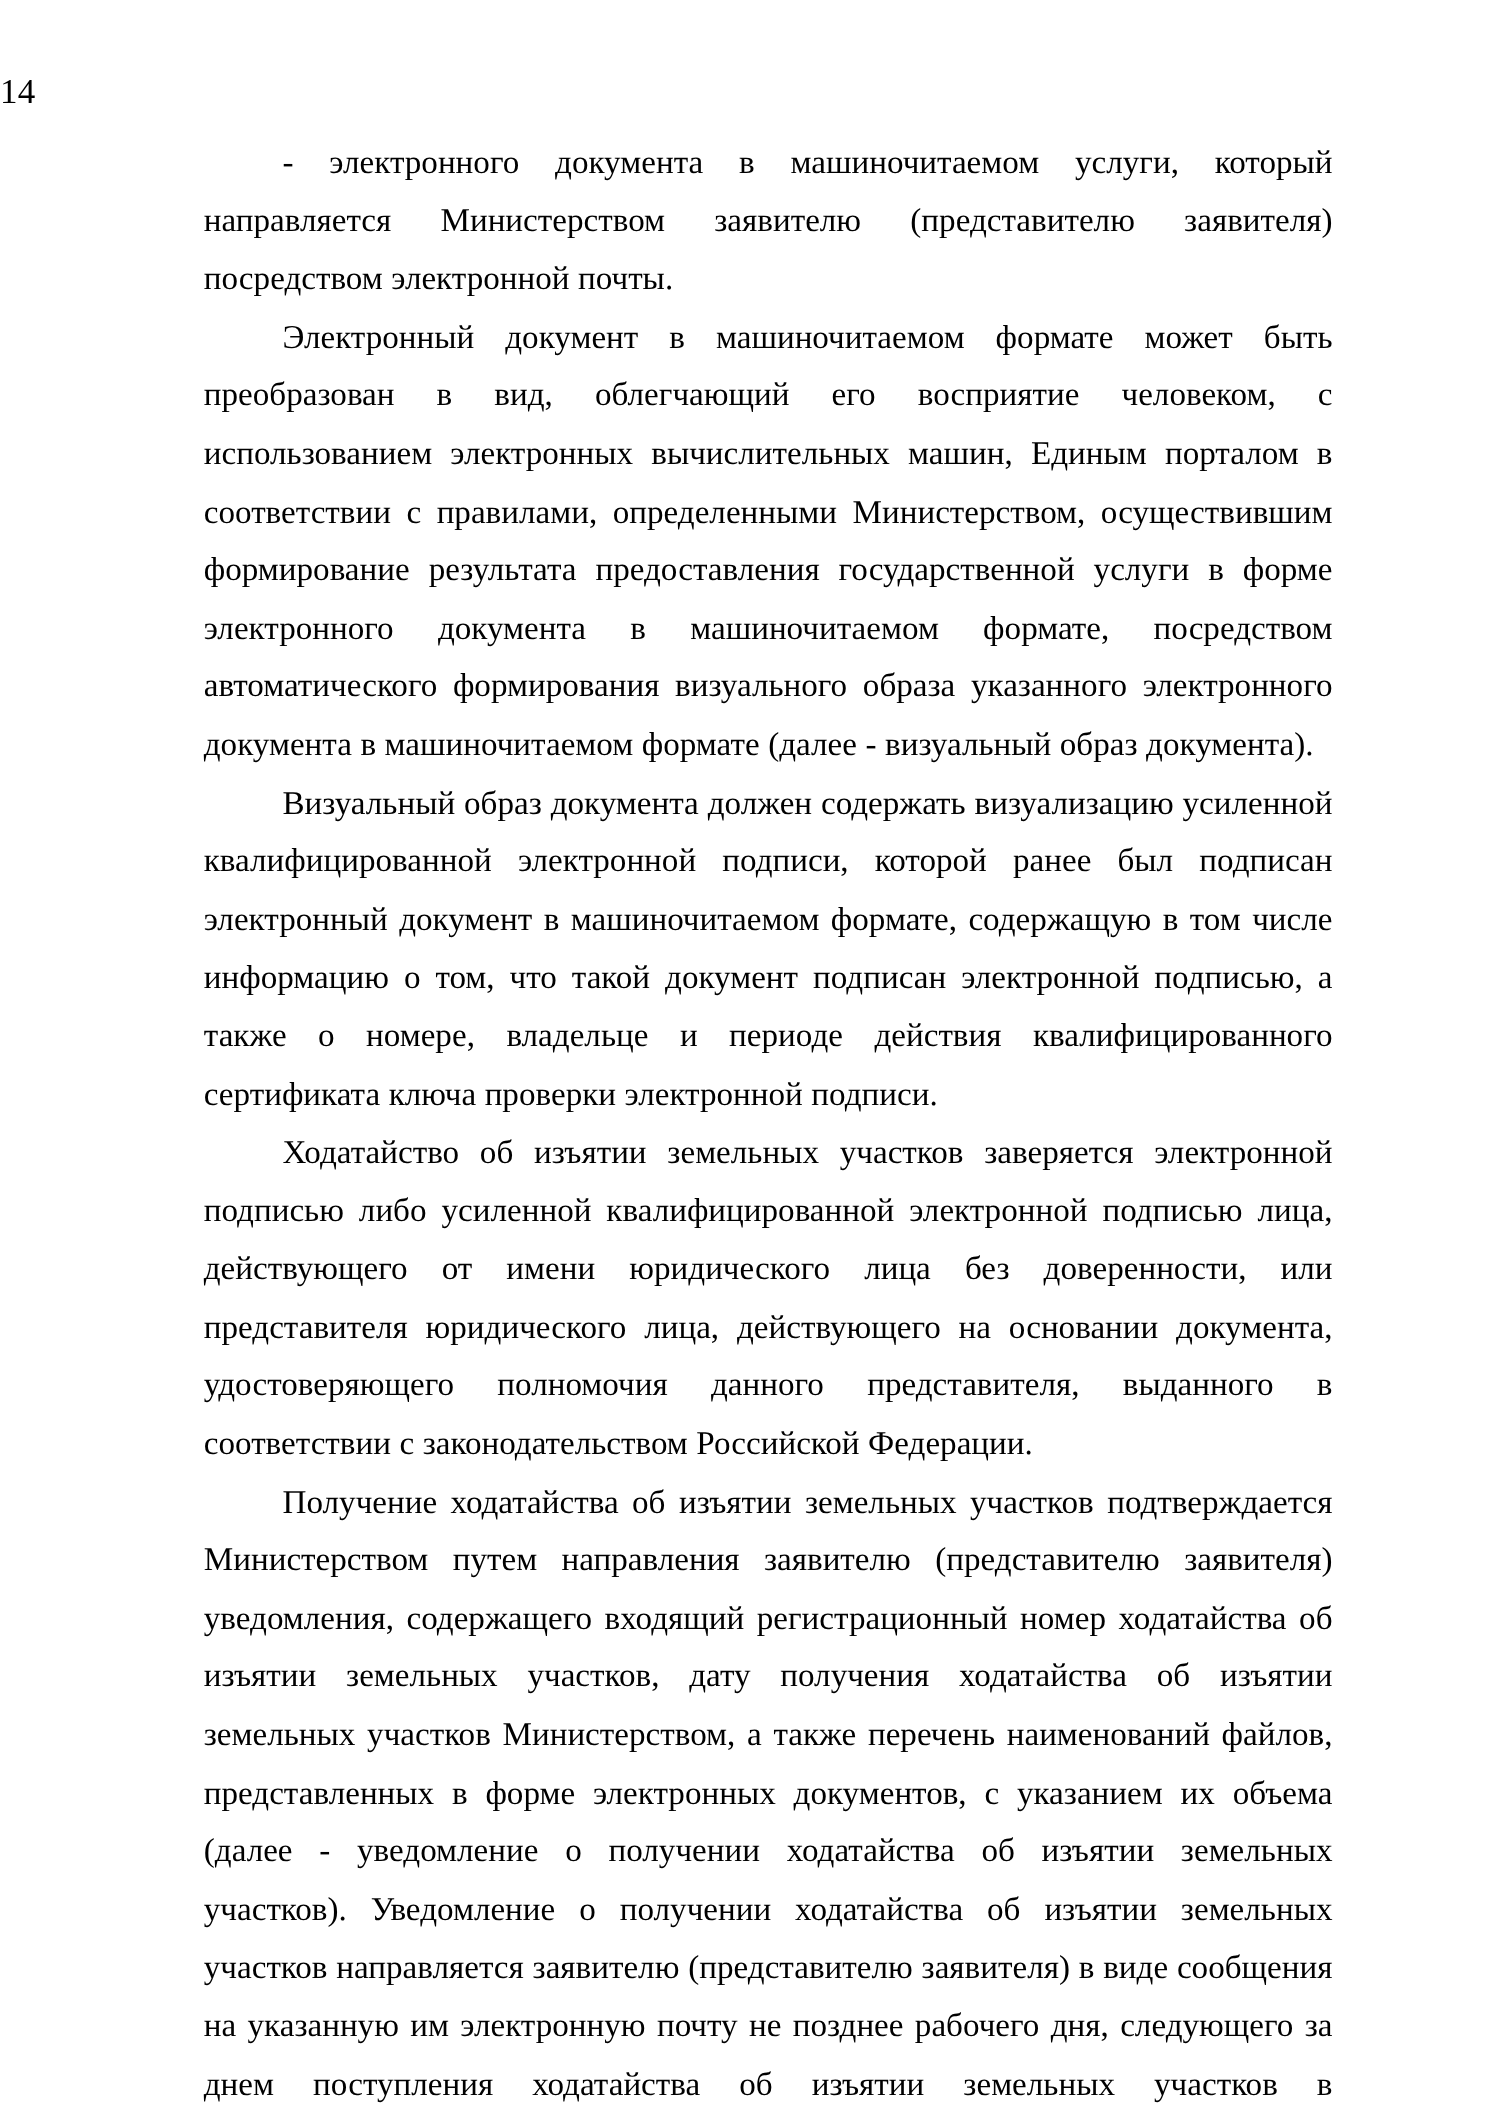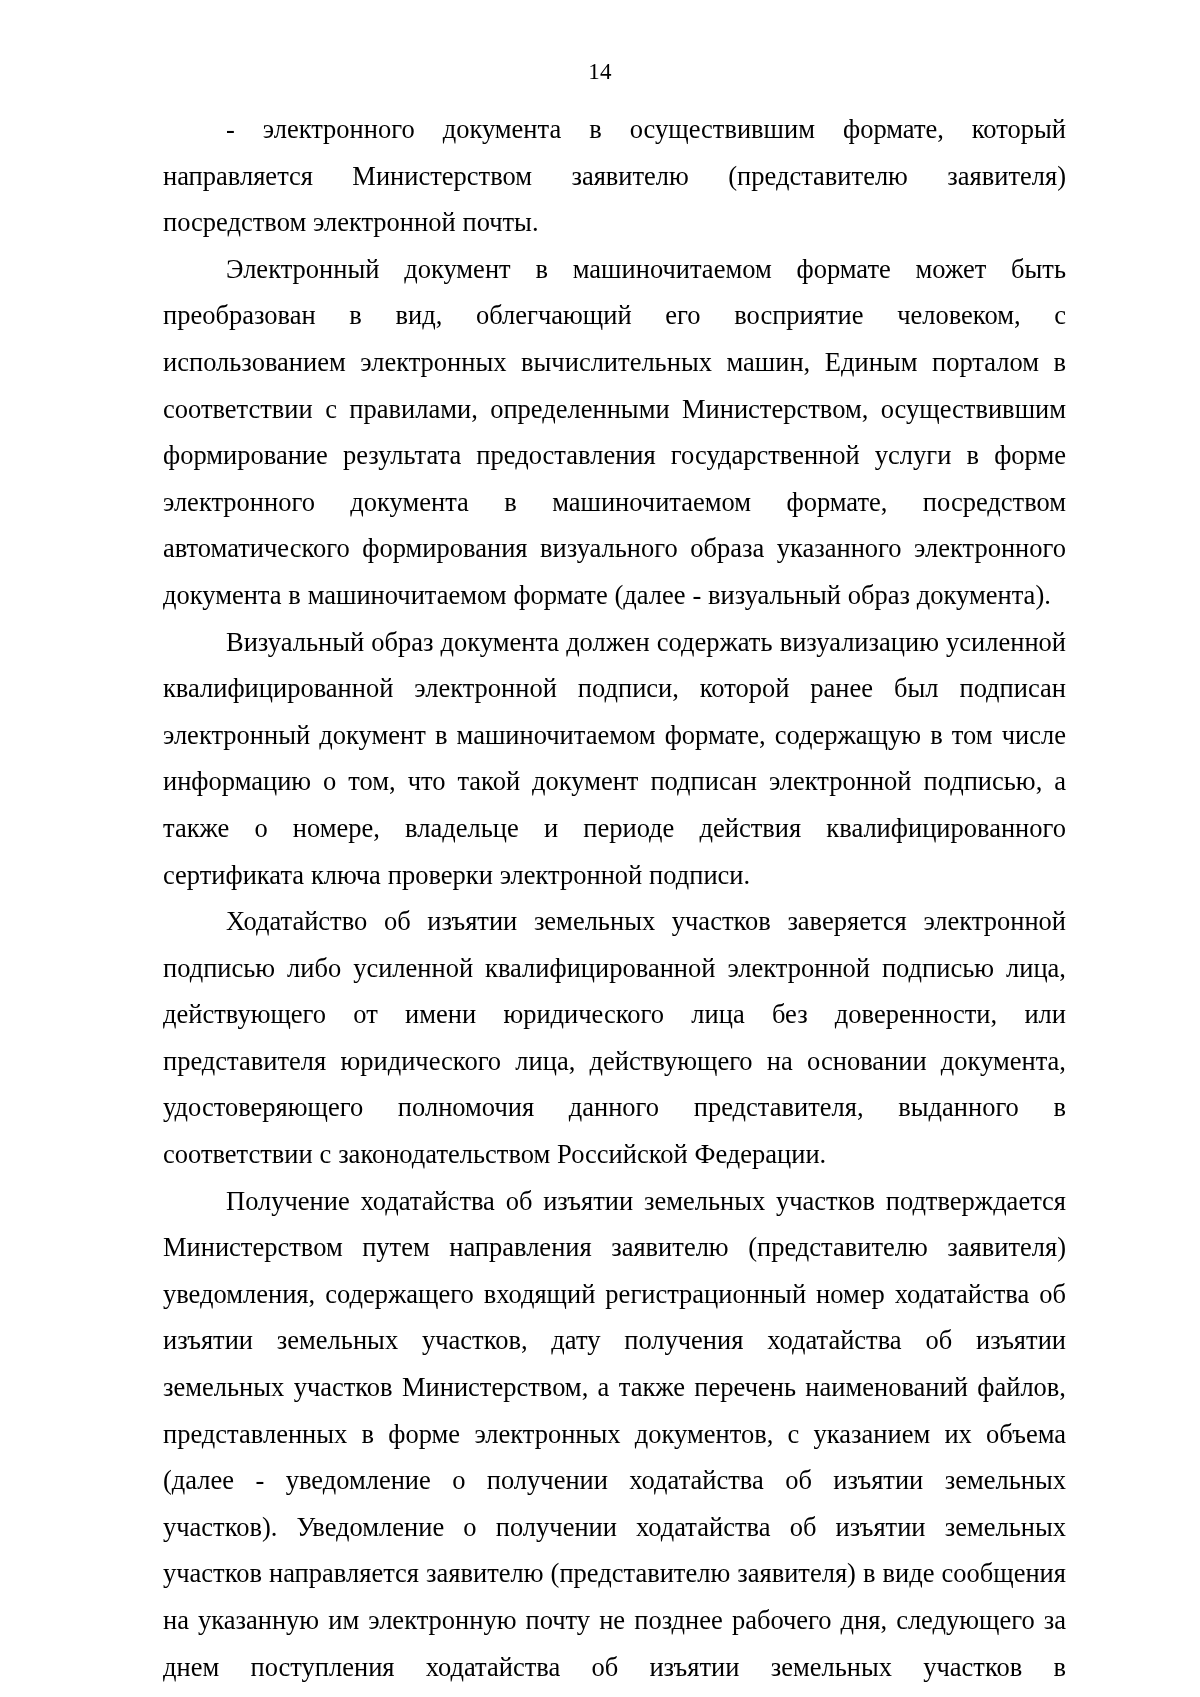--- a/index.html
+++ b/index.html
@@ -19,22 +19,21 @@
     margin: 0 auto;
     background: #ffffff;
     box-sizing: border-box;
     overflow: hidden;
   }
   .page-number {
     position: absolute;
     top: 60px;
     left: 0;
     width: 1200px;
-    text-align: center;
-    font-size: 23px;
+    font-size: 28px;
     line-height: 1;
     letter-spacing: 0.3px;
   }
   .content {
     position: absolute;
     top: 106px;
     left: 163px;
     width: 903px;
   }
   p.para {
@@ -54,20 +53,20 @@
   
 </style>
 </head>
 <body>
 
 <div class="page">
 
   <div class="page-number">14</div>
 
   <div class="content">
-    <p class="para">- электронного документа в осуществившим формате, который направляется Министерством заявителю (представителю заявителя) посредством электронной почты.</p>
+    <p class="para">- электронного документа в машиночитаемом услуги, который направляется Министерством заявителю (представителю заявителя) посредством электронной почты.</p>
     <p class="para">Электронный документ в машиночитаемом формате может быть преобразован в вид, облегчающий его восприятие человеком, с использованием электронных вычислительных машин, Единым порталом в соответствии с правилами, определенными Министерством, осуществившим формирование результата предоставления государственной услуги в форме электронного документа в машиночитаемом формате, посредством автоматического формирования визуального образа указанного электронного документа в машиночитаемом формате (далее - визуальный образ документа).</p>
     <p class="para">Визуальный образ документа должен содержать визуализацию усиленной квалифицированной электронной подписи, которой ранее был подписан электронный документ в машиночитаемом формате, содержащую в том числе информацию о том, что такой документ подписан электронной подписью, а также о номере, владельце и периоде действия квалифицированного сертификата ключа проверки электронной подписи.</p>
     <p class="para">Ходатайство об изъятии земельных участков заверяется электронной подписью либо усиленной квалифицированной электронной подписью лица, действующего от имени юридического лица без доверенности, или представителя юридического лица, действующего на основании документа, удостоверяющего полномочия данного представителя, выданного в соответствии с законодательством Российской Федерации.</p>
     <p class="para">Получение ходатайства об изъятии земельных участков подтверждается Министерством путем направления заявителю (представителю заявителя) уведомления, содержащего входящий регистрационный номер ходатайства об изъятии земельных участков, дату получения ходатайства об изъятии земельных участков Министерством, а также перечень наименований файлов, представленных в форме электронных документов, с указанием их объема (далее - уведомление о получении ходатайства об изъятии земельных участков). Уведомление о получении ходатайства об изъятии земельных участков направляется заявителю (представителю заявителя) в виде сообщения на указанную им электронную почту не позднее рабочего дня, следующего за днем поступления ходатайства об изъятии земельных участков в Министерство. Министерство в срок не более чем 5 рабочих дней со дня поступления ходатайства об изъятии земельных участков возвращает его без рассмотрения с указанием причины принятого решения в случаях, предусмотренных пунктом 9 статьи 56.4 Земельного кодекса Российской Федерации. В указанный срок Министерство также направляет заявителю (представителю заявителя) соответствующее уведомление на указанный им адрес электронной почты, содержащее сведения о допущенных нарушениях требований, в соответствии с которыми должно быть представлено ходатайство об изъятии земельных участков.</p>
   </div>
 
 </div>
 
 </body></html>

